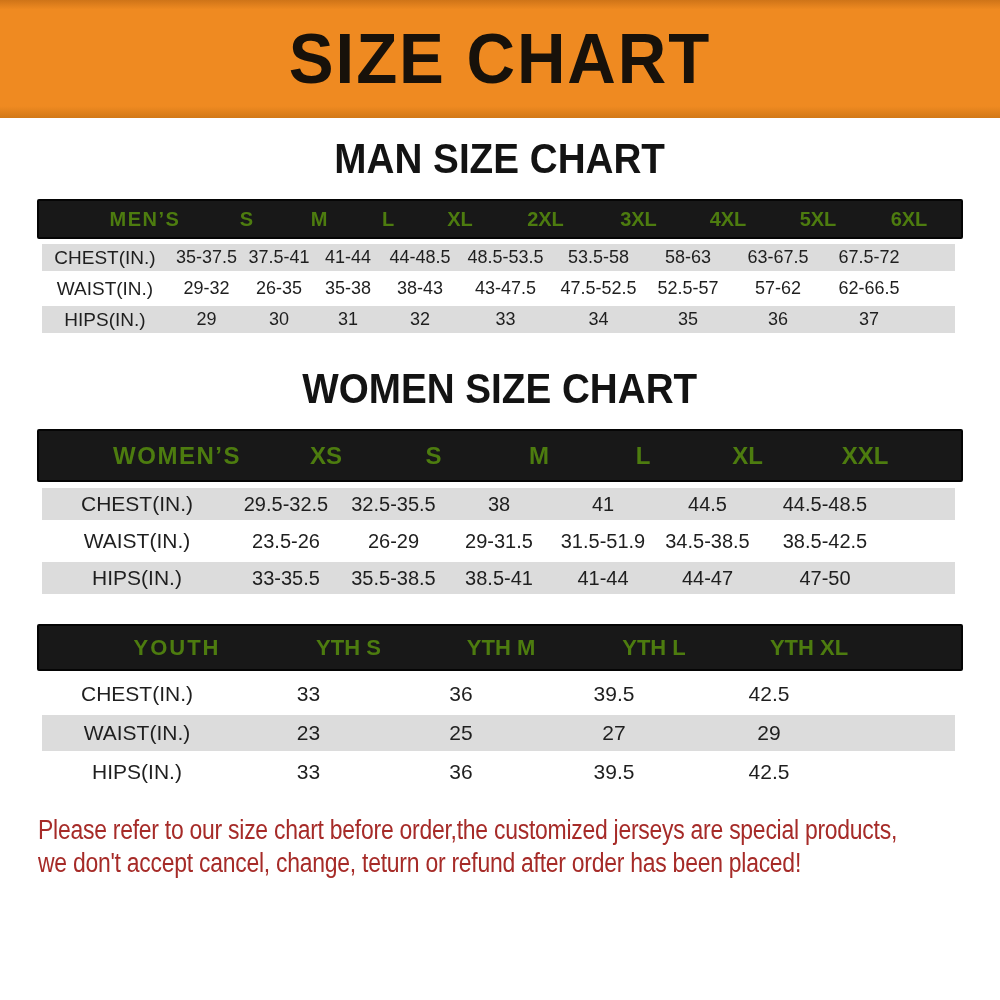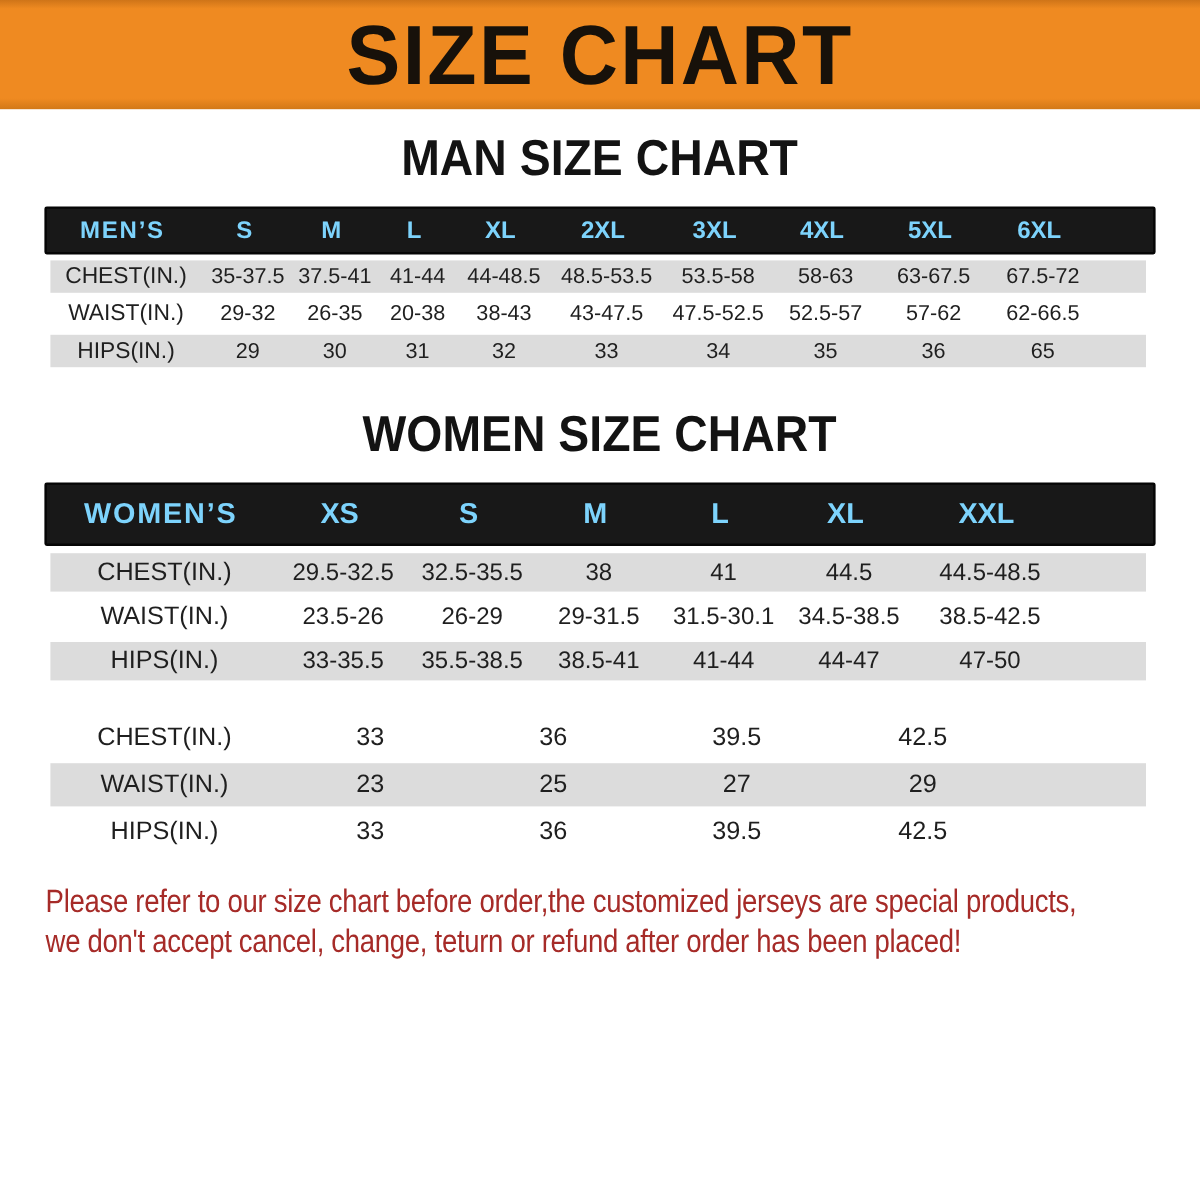--- a/index.html
+++ b/index.html
@@ -2,21 +2,21 @@
 <html style="--banner-orange: #ef8a21; --bar-black: #181818; --row-gray: #dcdcdc; --note-red: #a62b28;"><head>
 <meta charset="utf-8">
 <style>
   html,body{margin:0;padding:0;}
   .page{
     width:1000px;height:1000px;overflow:hidden;background:#fff;
     font-family:"Liberation Sans",sans-serif;color:#1f1f1f;position:relative;
   }
   
   .banner{
-    height:91px;display:flex;align-items:center;justify-content:center;
+    height:118px;display:flex;align-items:center;justify-content:center;
     background:linear-gradient(180deg,#cf7418 0,var(--banner-orange,#ef8a21) 8%,var(--banner-orange,#ef8a21) 90%,#d27817 100%);
   }
   .banner-title{
     display:inline-block;font-size:70px;font-weight:700;letter-spacing:2px;
     color:#17110a;transform:scaleX(.96);line-height:1;
   }
   
   .sec-heading{text-align:center;height:40px;line-height:40px;}
   .sec-heading>span{
     display:inline-block;font-size:42px;font-weight:700;color:#131313;
@@ -25,21 +25,21 @@
   .h-man{margin-top:21px;}
   .h-women{margin-top:36px;}
   .h-youth{margin-top:52px;}
   
   .table{margin-left:37px;}
   .t-men{margin-top:20px;}
   .t-women{margin-top:20px;}
   .t-youth{margin-top:30px;}
   .bar{
     box-sizing:border-box;width:926px;background:var(--bar-black,#181818);
-    border:2px solid #050505;border-radius:2px;color:#7dd3fc;display:grid;align-items:center;
+    border:2px solid #050505;border-radius:2px;color:#4d7c0f;display:grid;align-items:center;padding-left:43px;
   }
   .row{
     box-sizing:border-box;width:913px;margin-left:5px;display:grid;align-items:center;
   }
   .row.shaded{background:var(--row-gray,#dcdcdc);}
   .cell{display:flex;align-items:center;justify-content:center;white-space:nowrap;}
   
   .t-men .bar,.t-men .row{grid-template-columns:126px 77px 68px 70px 74px 97px 89px 90px 90px 92px;padding-right:40px;}
   .t-men .bar{height:40px;margin-bottom:5px;}
   .t-men .bar .lab{font-size:26px;font-weight:700;letter-spacing:1.5px;}
@@ -103,39 +103,39 @@
       <span class="cell">48.5-53.5</span>
       <span class="cell">53.5-58</span>
       <span class="cell">58-63</span>
       <span class="cell">63-67.5</span>
       <span class="cell">67.5-72</span>
     </div>
     <div class="row">
       <span class="cell lab">WAIST(IN.)</span>
       <span class="cell">29-32</span>
       <span class="cell">26-35</span>
-      <span class="cell">20-38</span>
+      <span class="cell">35-38</span>
       <span class="cell">38-43</span>
       <span class="cell">43-47.5</span>
       <span class="cell">47.5-52.5</span>
       <span class="cell">52.5-57</span>
       <span class="cell">57-62</span>
       <span class="cell">62-66.5</span>
     </div>
     <div class="row shaded">
       <span class="cell lab">HIPS(IN.)</span>
       <span class="cell">29</span>
       <span class="cell">30</span>
       <span class="cell">31</span>
       <span class="cell">32</span>
       <span class="cell">33</span>
       <span class="cell">34</span>
       <span class="cell">35</span>
       <span class="cell">36</span>
-      <span class="cell">65</span>
+      <span class="cell">37</span>
     </div>
   </div>
 
   <div class="sec-heading h-women">
     <span>WOMEN SIZE CHART</span>
   </div>
 
   <div class="table t-women">
     <div class="bar">
       <span class="cell lab">WOMEN’S</span>
@@ -153,37 +153,44 @@
       <span class="cell">38</span>
       <span class="cell">41</span>
       <span class="cell">44.5</span>
       <span class="cell">44.5-48.5</span>
     </div>
     <div class="row">
       <span class="cell lab">WAIST(IN.)</span>
       <span class="cell">23.5-26</span>
       <span class="cell">26-29</span>
       <span class="cell">29-31.5</span>
-      <span class="cell">31.5-30.1</span>
+      <span class="cell">31.5-51.9</span>
       <span class="cell">34.5-38.5</span>
       <span class="cell">38.5-42.5</span>
     </div>
     <div class="row shaded">
       <span class="cell lab">HIPS(IN.)</span>
       <span class="cell">33-35.5</span>
       <span class="cell">35.5-38.5</span>
       <span class="cell">38.5-41</span>
       <span class="cell">41-44</span>
       <span class="cell">44-47</span>
       <span class="cell">47-50</span>
     </div>
   </div>
 
 
   <div class="table t-youth">
+    <div class="bar">
+      <span class="cell lab">YOUTH</span>
+      <span class="cell">YTH S</span>
+      <span class="cell">YTH M</span>
+      <span class="cell">YTH L</span>
+      <span class="cell">YTH XL</span>
+    </div>
     <div class="row">
       <span class="cell lab">CHEST(IN.)</span>
       <span class="cell">33</span>
       <span class="cell">36</span>
       <span class="cell">39.5</span>
       <span class="cell">42.5</span>
     </div>
     <div class="row shaded">
       <span class="cell lab">WAIST(IN.)</span>
       <span class="cell">23</span>

